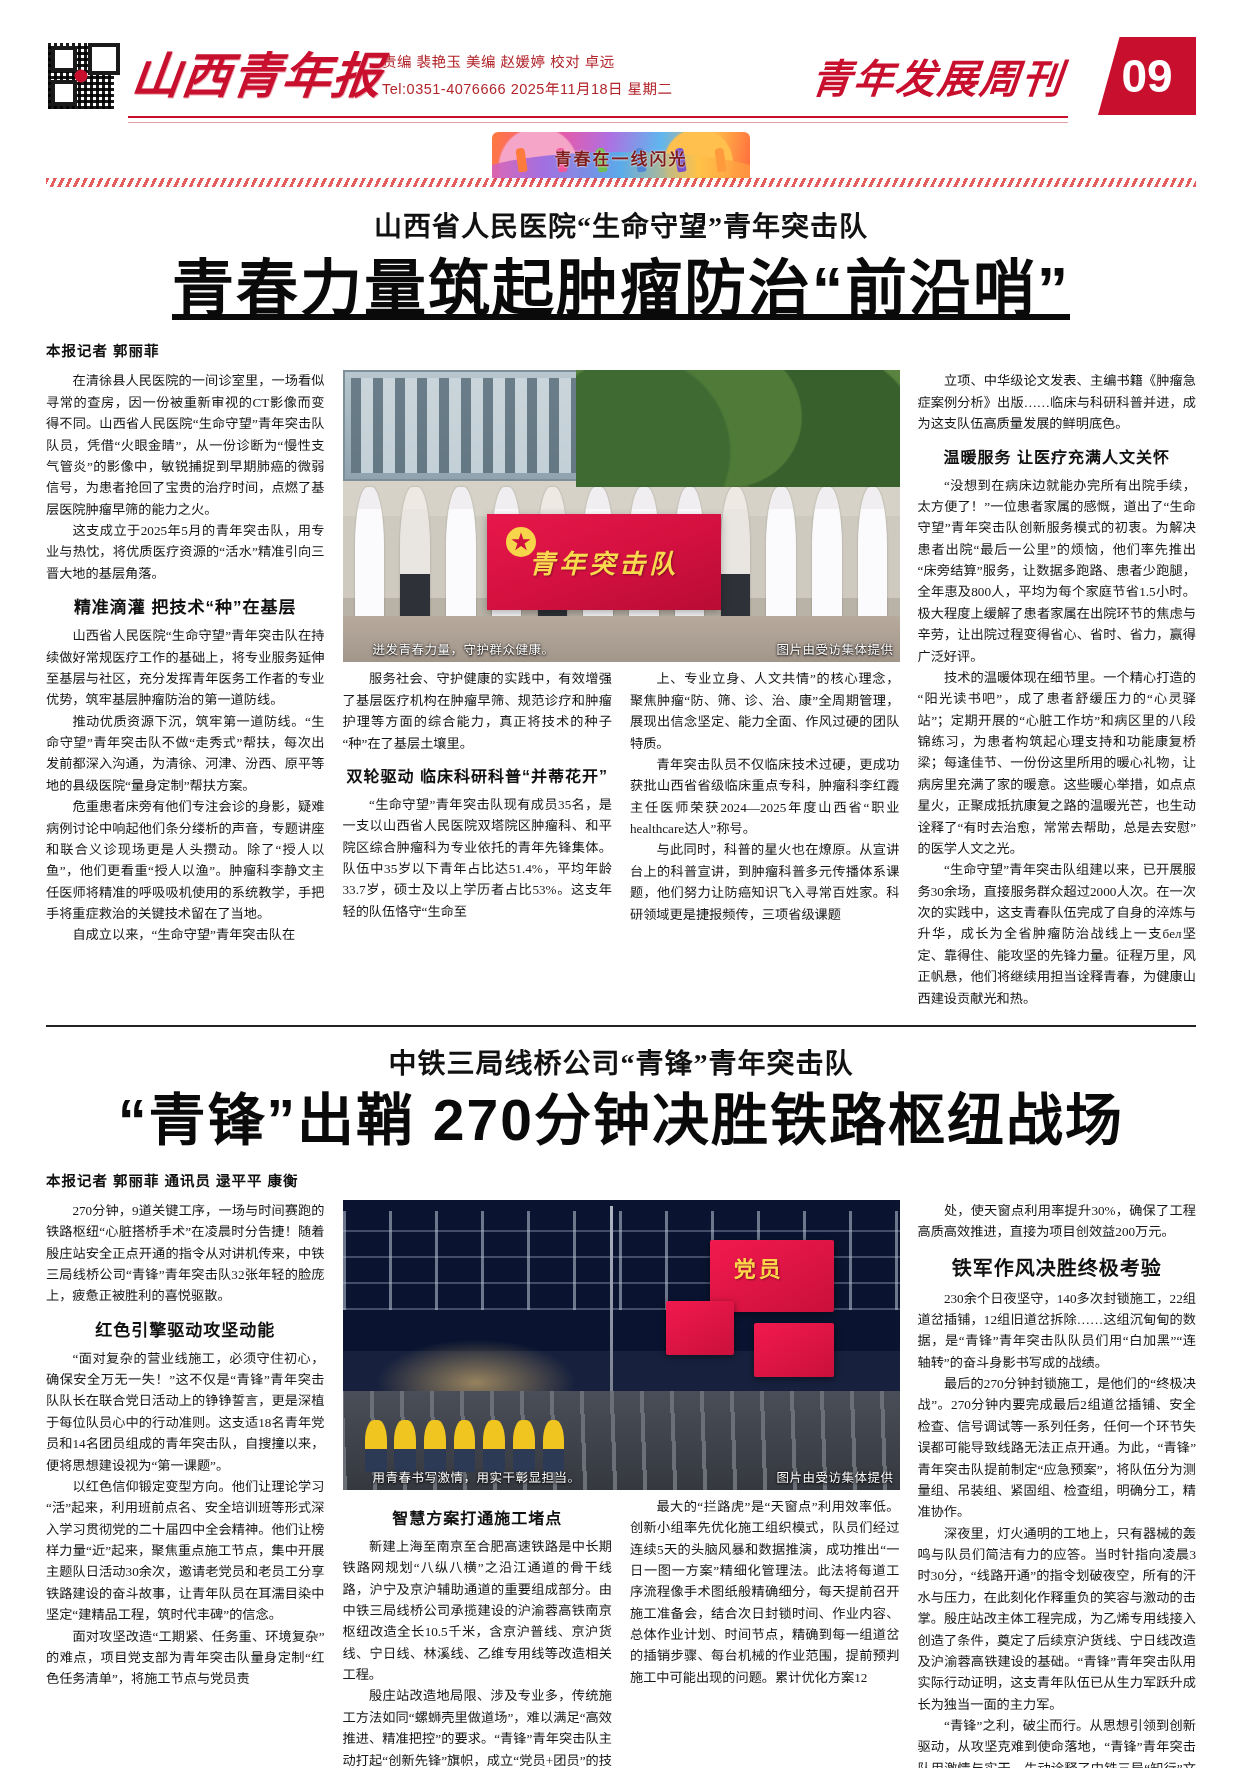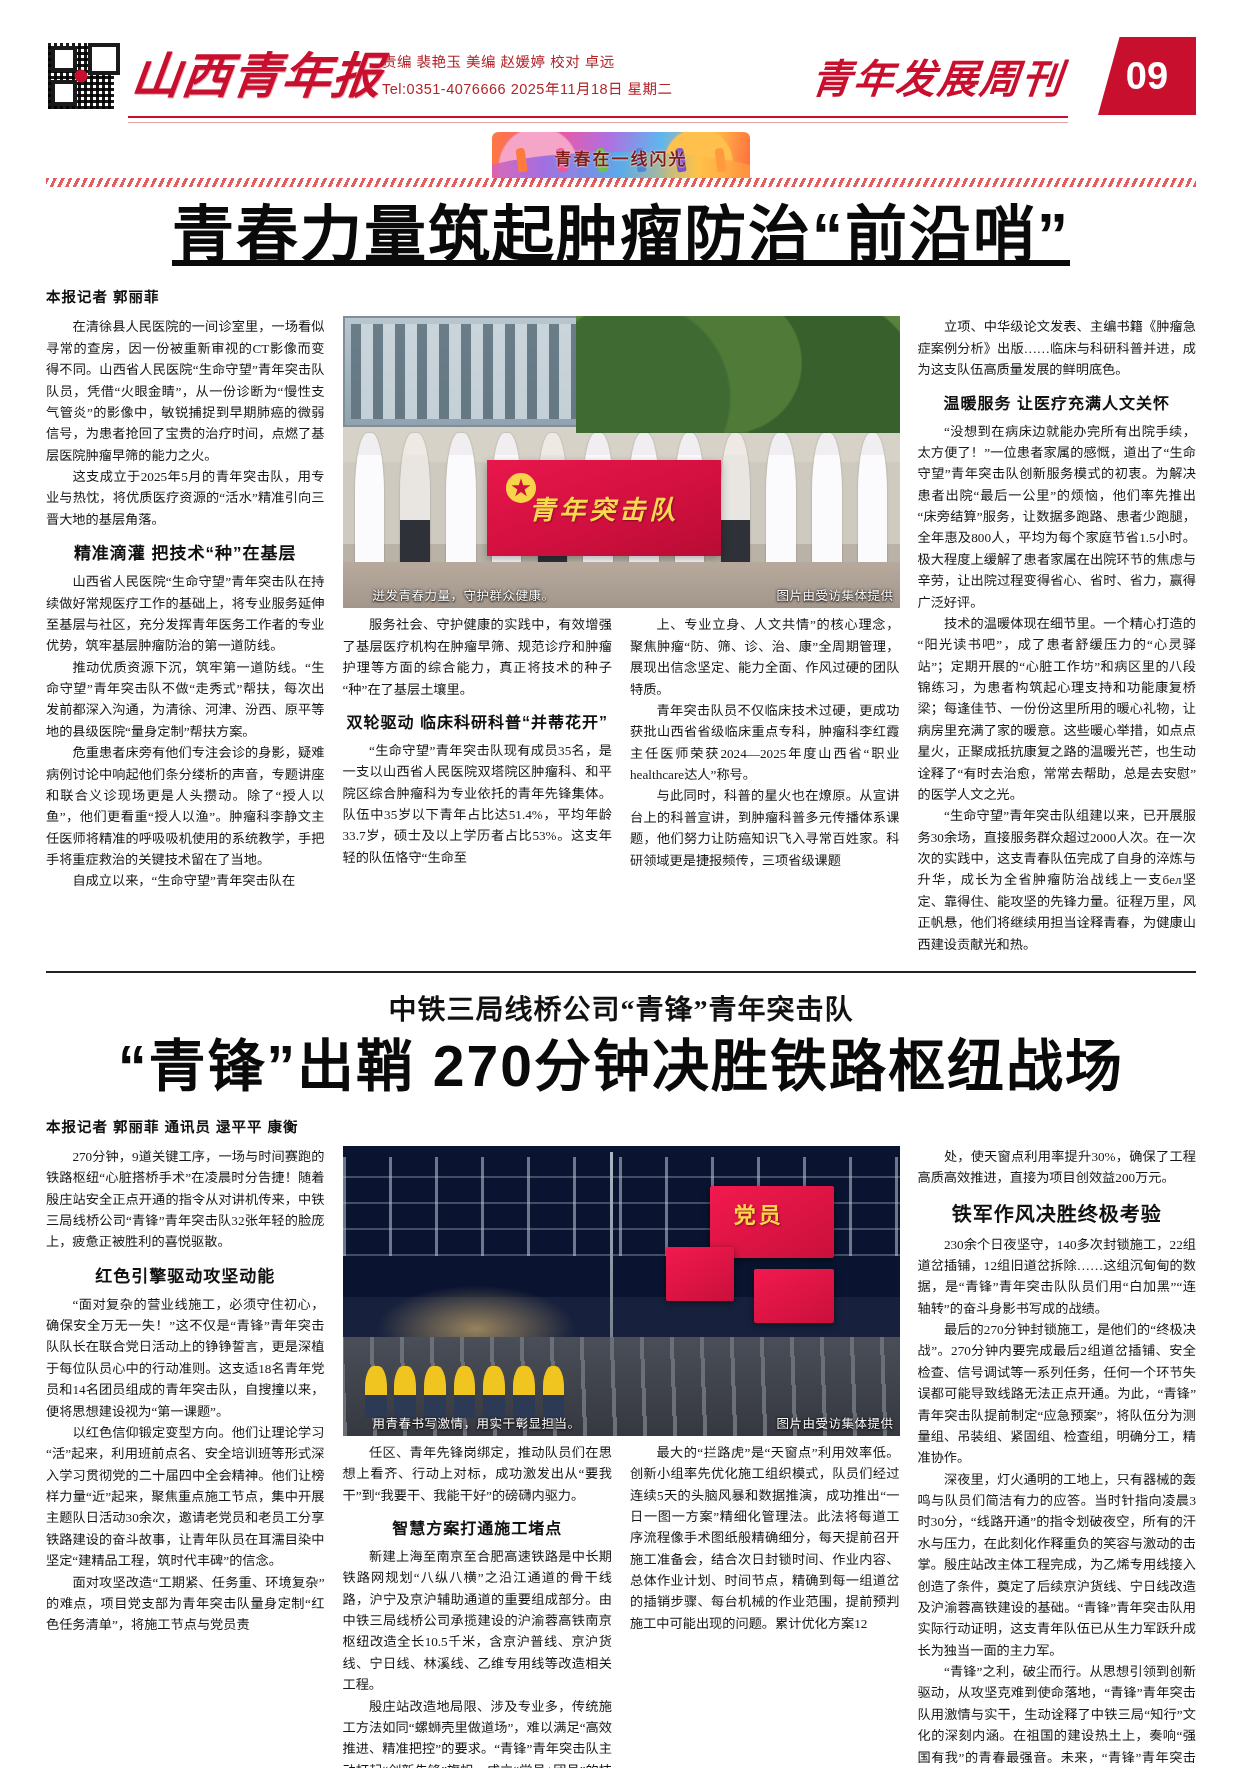--- a/index.html
+++ b/index.html
@@ -70,21 +70,21 @@
   }
   .pagenum-wrap .slash{
     position:absolute;left:-2px;top:0;width:0;height:0;
     border-left:30px solid transparent;border-bottom:78px solid #c8102e;
     opacity:0;
   }
   .pagenum{
     position:absolute;right:0;top:0;width:98px;height:78px;
     background:#c8102e;color:#fff;
     font-family:"Liberation Sans",sans-serif;
-    font-size:38px;font-weight:700;
+    font-size:46px;font-weight:700;
     display:flex;align-items:center;justify-content:center;
     clip-path:polygon(22% 0,100% 0,100% 100%,0 100%);
   }
   .mast-rule{
     position:absolute;left:82px;right:128px;bottom:6px;height:2px;background:#c8102e;
   }
   .mast-rule2{
     position:absolute;left:82px;right:128px;bottom:1px;height:1px;background:#e2a2a6;
   }
 
@@ -325,20 +325,21 @@
         <i class="fig" style="background:#7b53c9"></i>
         <i class="fig" style="background:#ff9a3d"></i>
       </div>
     </div>
     <div class="ribbon-text">青春在一线闪光</div>
     <div class="hatch-rule"></div>
   </div>
 
   <div class="article">
 
+    <div class="kicker">山西省人民医院“生命守望”青年突击队</div>
     <div class="headline h1">青春力量筑起肿瘤防治“前沿哨”</div>
 
     <div class="byline">本报记者  郭丽菲</div>
 
     <div class="cols">
 
       <div class="col">
         <p>在清徐县人民医院的一间诊室里，一场看似寻常的查房，因一份被重新审视的CT影像而变得不同。山西省人民医院“生命守望”青年突击队队员，凭借“火眼金睛”，从一份诊断为“慢性支气管炎”的影像中，敏锐捕捉到早期肺癌的微弱信号，为患者抢回了宝贵的治疗时间，点燃了基层医院肿瘤早筛的能力之火。</p>
         <p>这支成立于2025年5月的青年突击队，用专业与热忱，将优质医疗资源的“活水”精准引向三晋大地的基层角落。</p>
         <div class="subhead">精准滴灌  把技术“种”在基层</div>
@@ -442,21 +443,20 @@
             <i></i>
           </div>
           <div class="cap">
             <span>用青春书写激情，用实干彰显担当。</span>
             <span class="right">图片由受访集体提供</span>
           </div>
         </div>
 
         <div class="cols" style="gap:18px">
           <div class="col">
-            <p>任区、青年先锋岗绑定，推动队员们在思想上看齐、行动上对标，成功激发出从“要我干”到“我要干、我能干好”的磅礴内驱力。</p>
             <div class="subhead" style="font-size:16px">智慧方案打通施工堵点</div>
             <p>新建上海至南京至合肥高速铁路是中长期铁路网规划“八纵八横”之沿江通道的骨干线路，沪宁及京沪辅助通道的重要组成部分。由中铁三局线桥公司承揽建设的沪渝蓉高铁南京枢纽改造全长10.5千米，含京沪普线、京沪货线、宁日线、林溪线、乙维专用线等改造相关工程。</p>
             <p>殷庄站改造地局限、涉及专业多，传统施工方法如同“螺蛳壳里做道场”，难以满足“高效推进、精准把控”的要求。“青锋”青年突击队主动打起“创新先锋”旗帜，成立“党员+团员”的技术创新小组，围绕施工难点开展技术攻关，向施工难点发起冲锋。</p>
           </div>
           <div class="col">
             <p>最大的“拦路虎”是“天窗点”利用效率低。创新小组率先优化施工组织模式，队员们经过连续5天的头脑风暴和数据推演，成功推出“一日一图一方案”精细化管理法。此法将每道工序流程像手术图纸般精确细分，每天提前召开施工准备会，结合次日封锁时间、作业内容、总体作业计划、时间节点，精确到每一组道岔的插销步骤、每台机械的作业范围，提前预判施工中可能出现的问题。累计优化方案12</p>
           </div>
         </div>
       </div>
 

